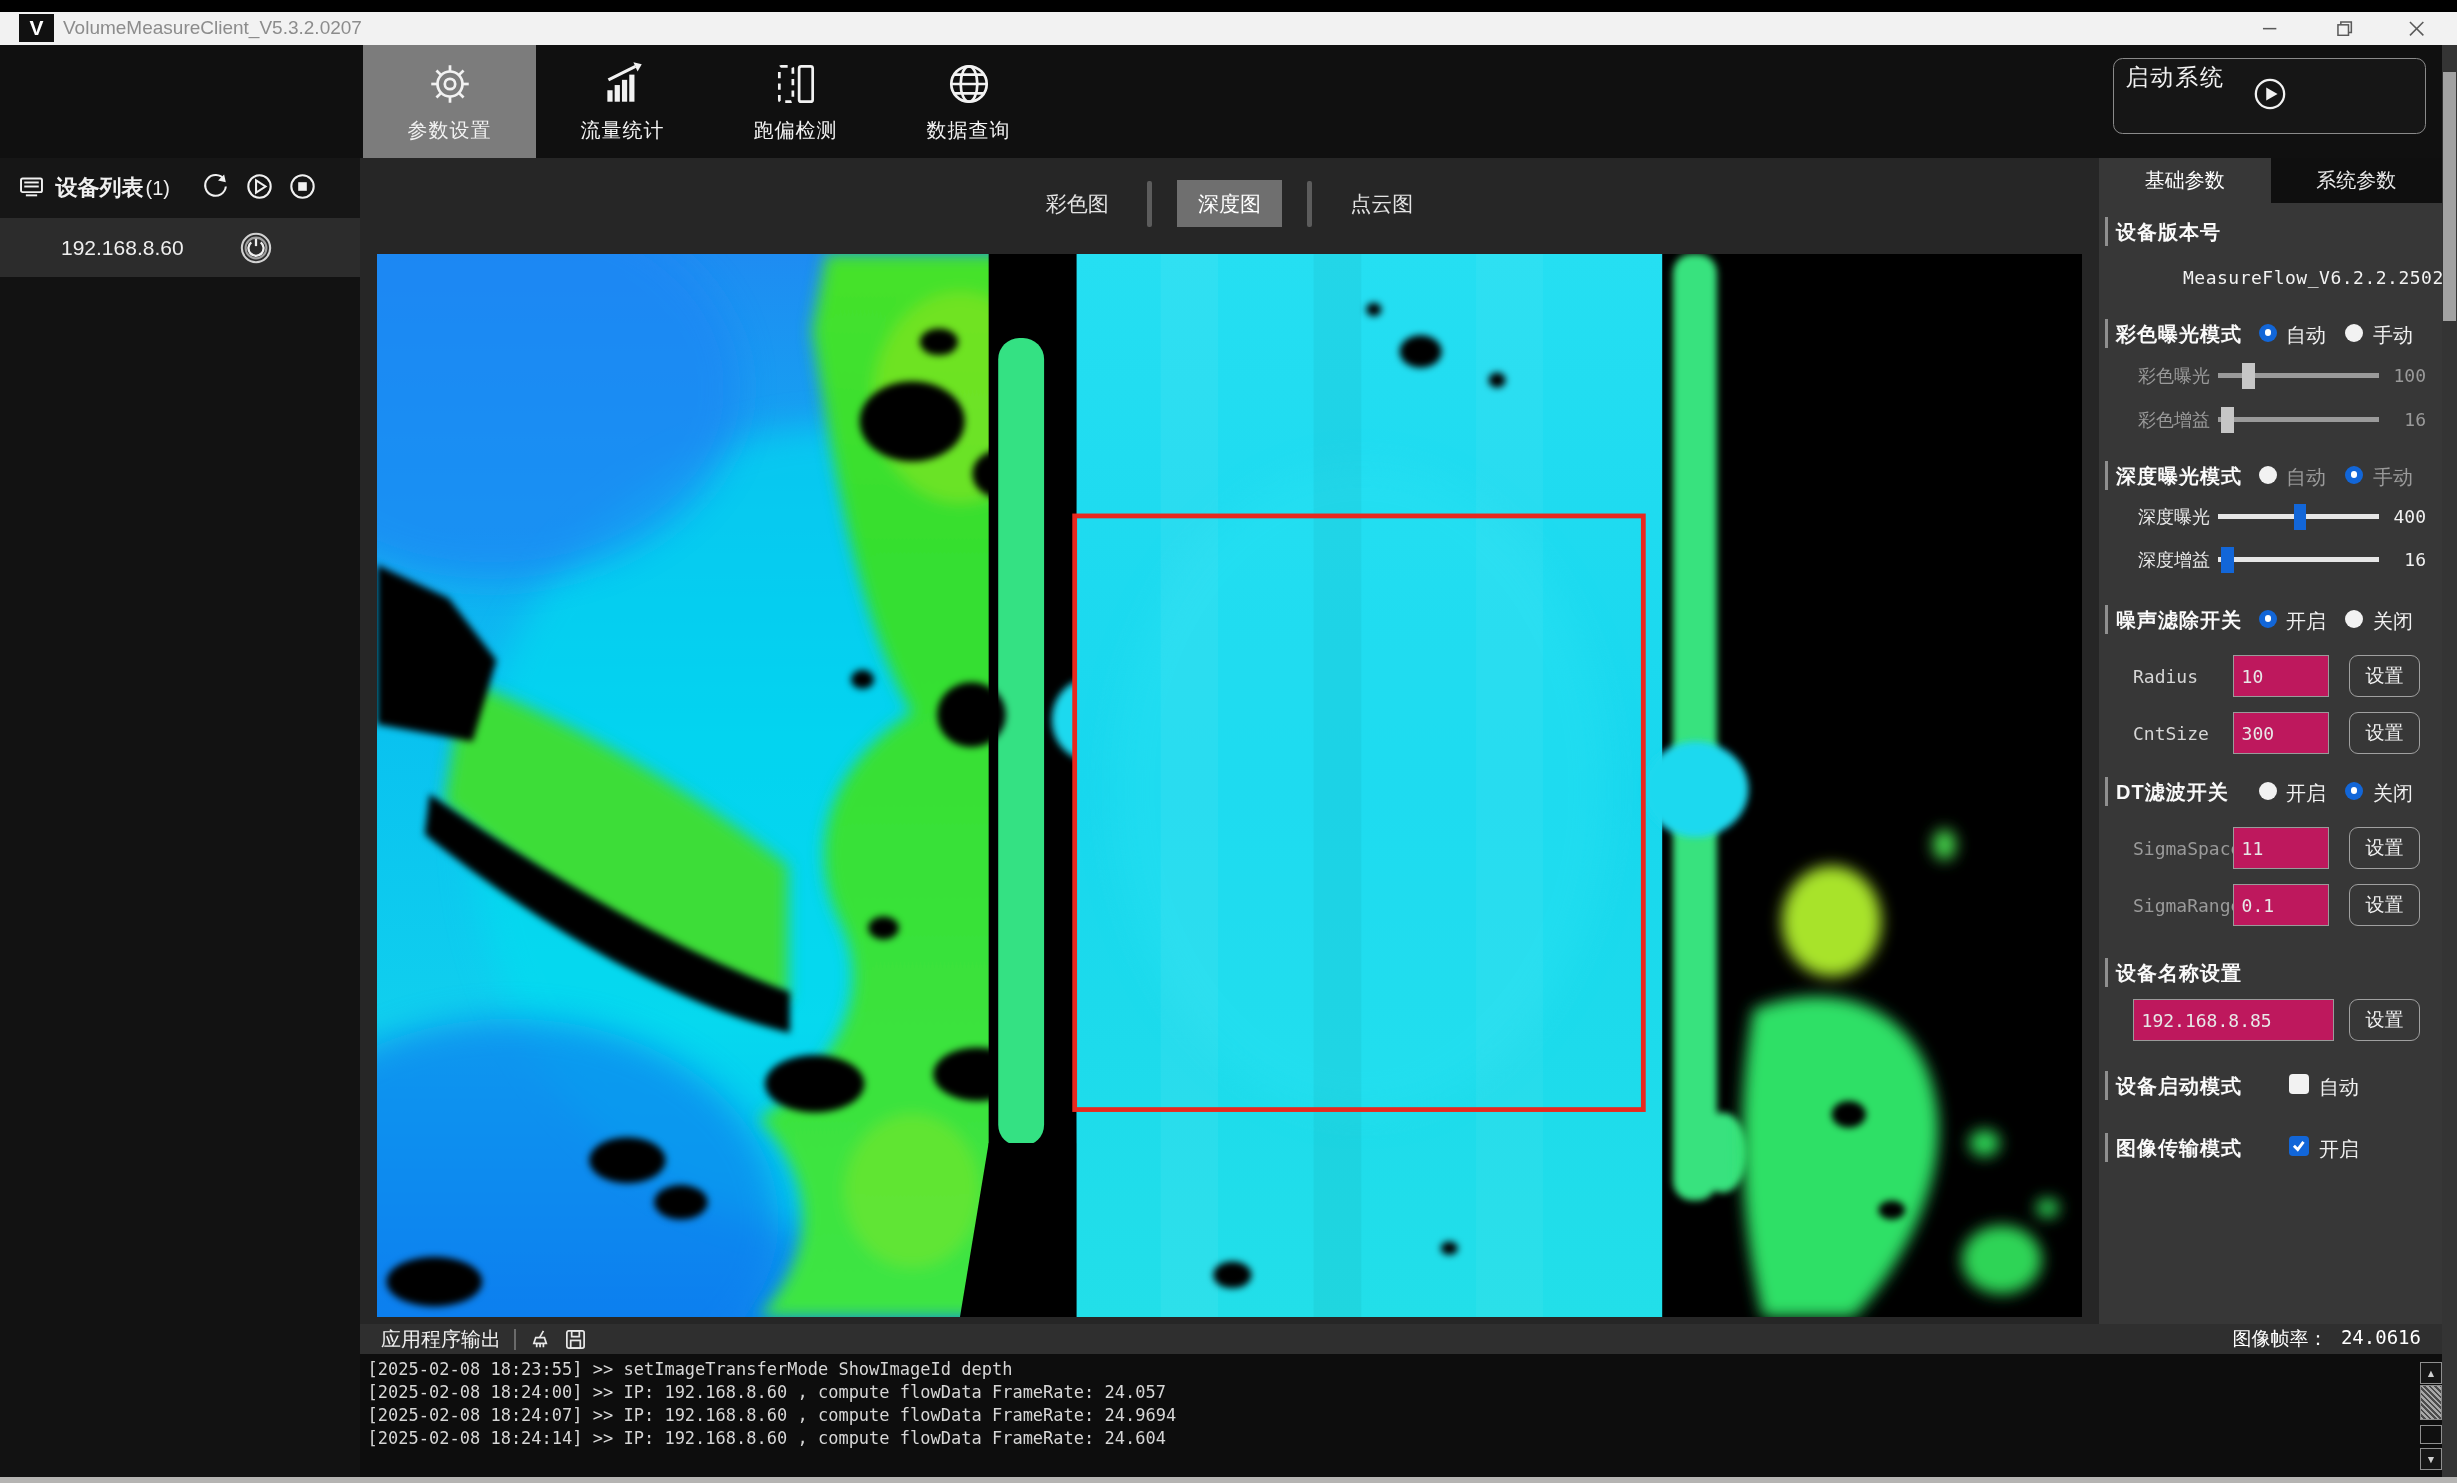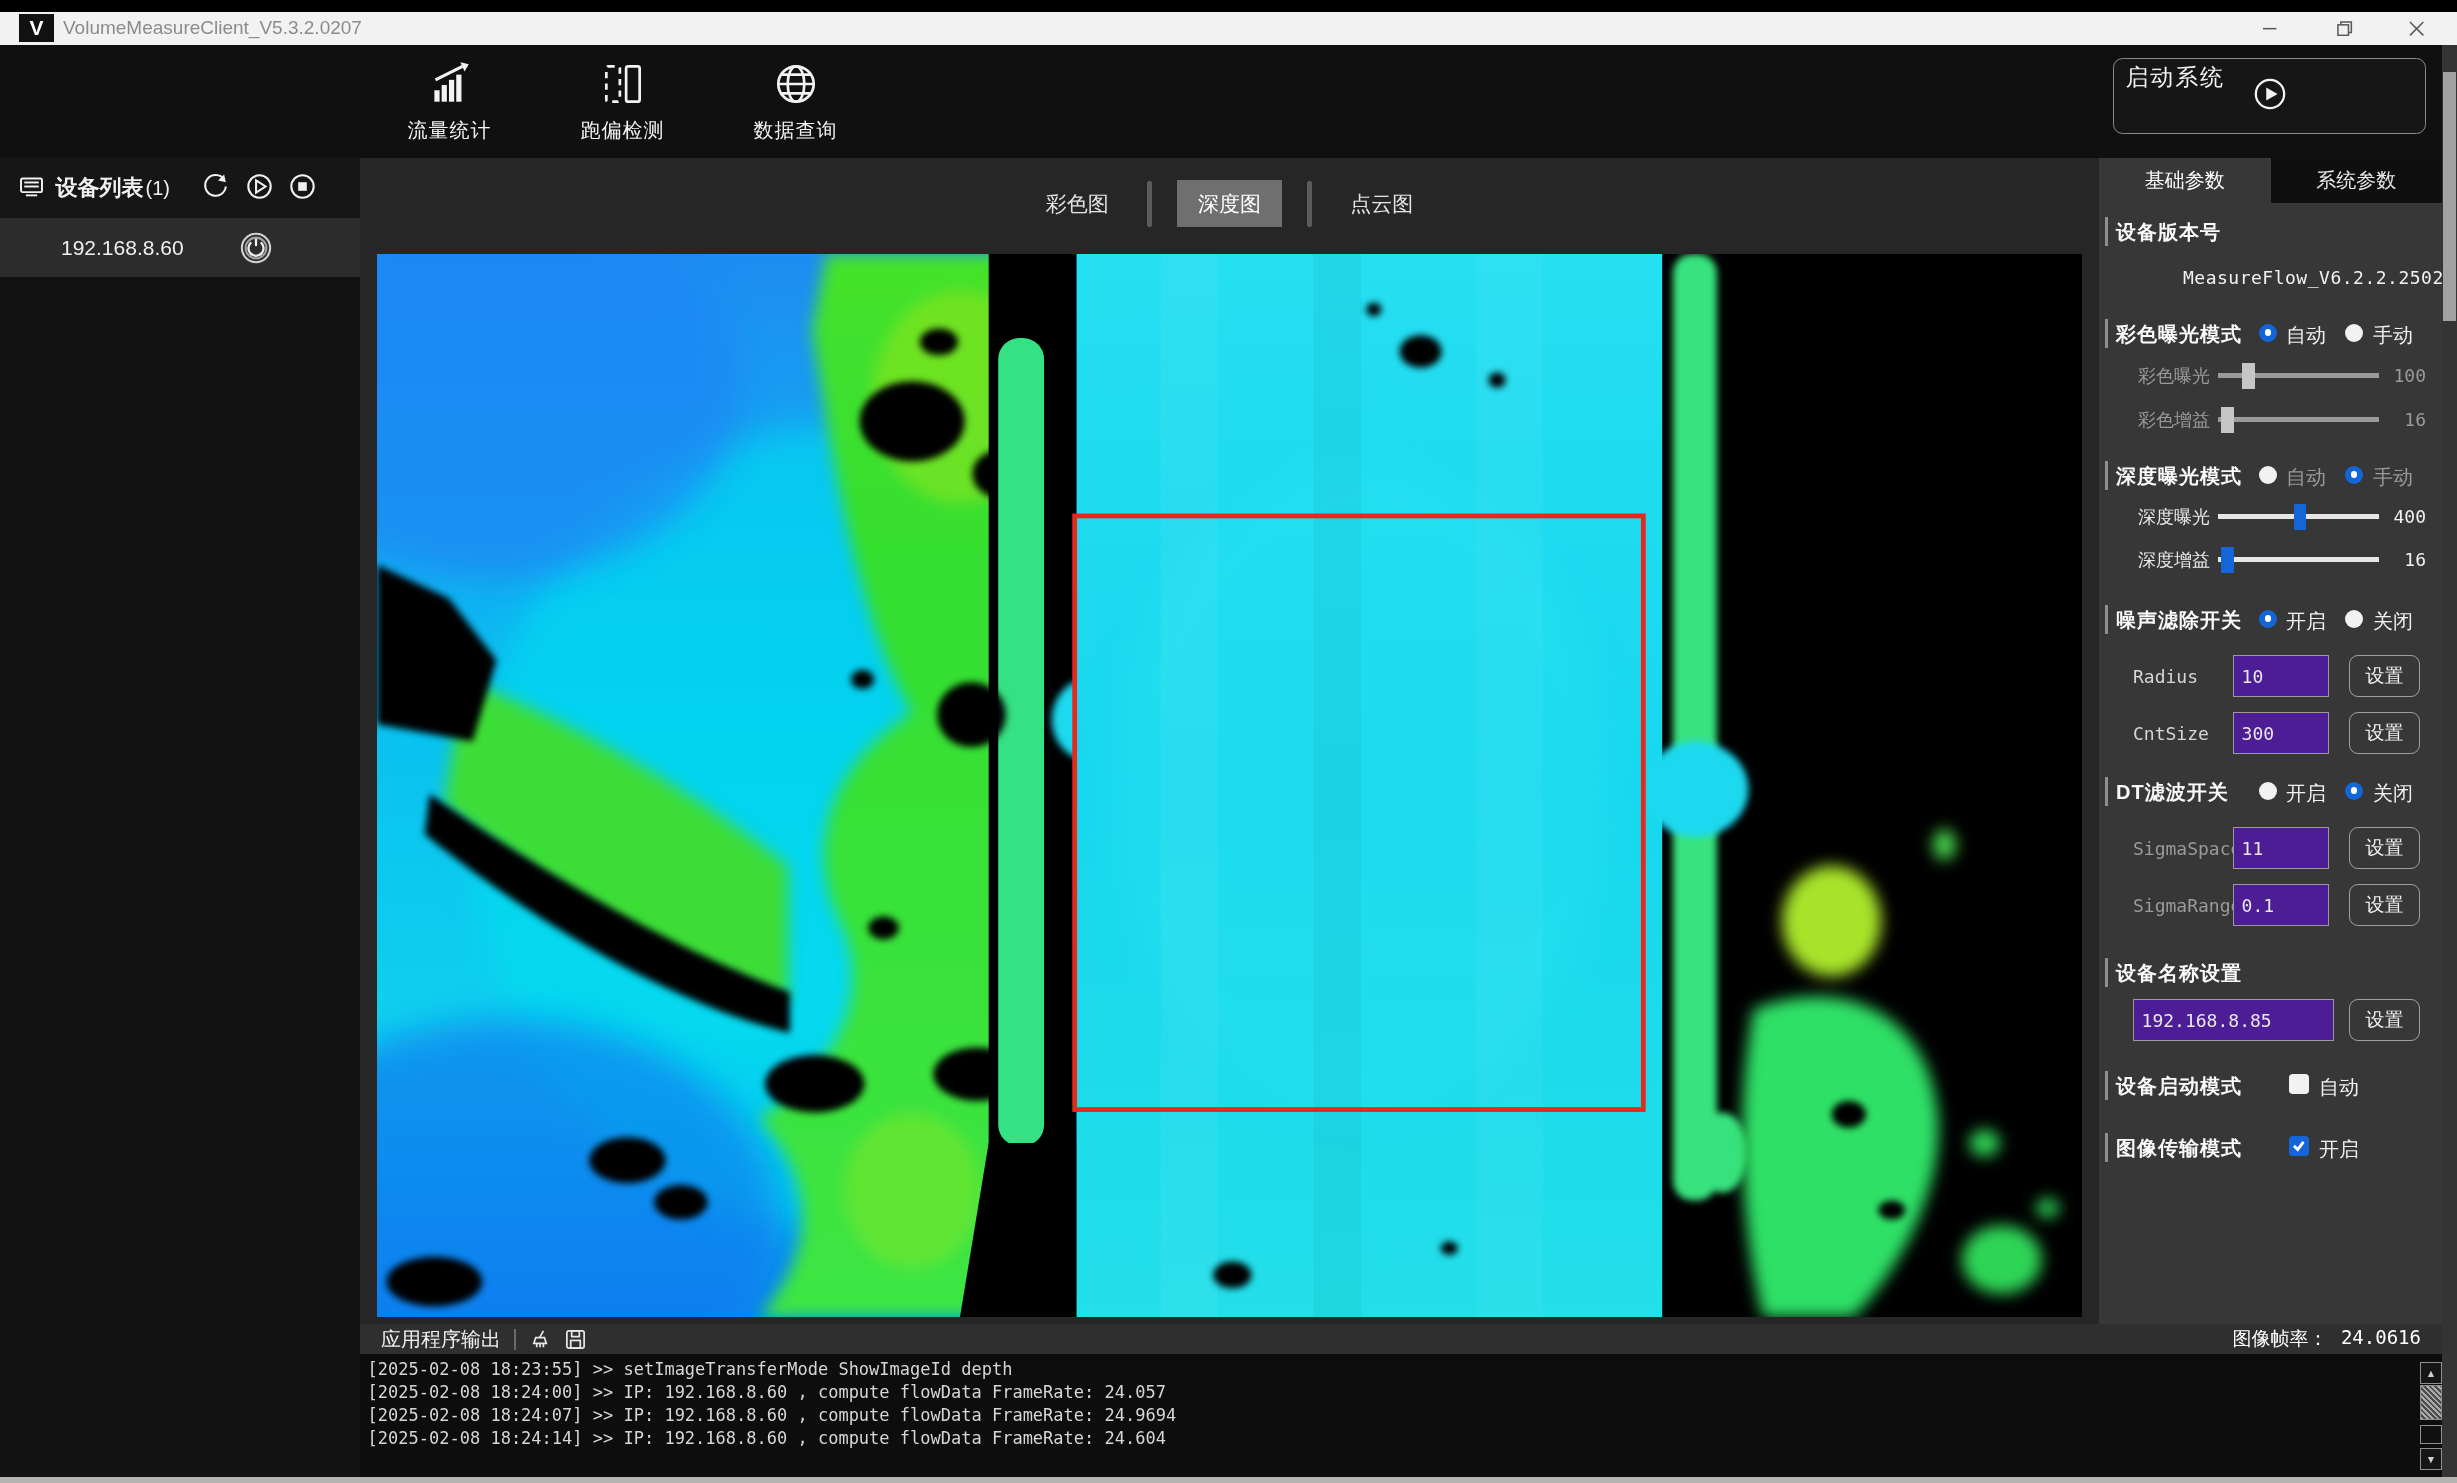--- a/index.html
+++ b/index.html
@@ -70,21 +70,21 @@
   .rlab{position:absolute;top:2.9px;font-size:20px;color:#f0f0f0;}
   .r1{left:160px;} .l1{left:187px;} .r2{left:246px;} .l2{left:274px;}
   .slabel{position:absolute;left:0;top:2.9px;width:111px;text-align:right;font-size:18px;color:#e8e8e8;}
   .strack{position:absolute;left:119px;top:12.4px;width:161px;height:4.8px;background:#e6e6e6;}
   .strack.dis{background:#9a9a9a;}
   .shandle{position:absolute;top:-10.5px;width:12.4px;height:26px;background:#1266d8;cursor:pointer;}
   .shandle.dis{background:#c6c6c6;}
   .sval{position:absolute;left:283px;top:3.8px;width:44px;text-align:right;font-size:18px;color:#f0f0f0;}
   .dim{color:#9a9a9a !important;}
   .ilabel{position:absolute;left:34px;top:10.5px;font-size:18px;color:#d6d6d6;font-family:"DejaVu Sans Mono",monospace;}
-  .ifield{position:absolute;left:134px;top:0;width:96px;height:42px;background:#4c1d95;border:1px solid #9a9a9a;
+  .ifield{position:absolute;left:134px;top:0;width:96px;height:42px;background:#be185d;border:1px solid #9a9a9a;
           color:#e8e8e8;font-size:18px;padding:0 7.6px;font-family:"DejaVu Sans Mono",monospace;}
   .ifield.wide{left:34px;width:201px;}
   .setbtn{position:absolute;left:250px;top:0;width:71px;height:42px;border:1.9px solid #a0a0a0;border-radius:9px;
           background:transparent;color:#f2f2f2;font-size:19px;cursor:pointer;
           font-family:"Liberation Sans","DejaVu Sans",sans-serif;}
   .chk{position:absolute;left:190px;top:2.9px;width:20px;height:20px;border-radius:3.8px;background:#f2f2f2;cursor:pointer;
        display:flex;align-items:center;justify-content:center;}
   .chk.sel{background:#1266d8;}
   .chk svg{stroke:#fff;stroke-width:3;fill:none;}
   .versionval{position:absolute;left:84px;top:0;width:249px;color:#f2f2f2;font-size:18px;
@@ -136,20 +136,37 @@
     <div class="winbtn wb-cls">
       <svg width="15.3" height="15.3" viewBox="0 0 16 16">
           <line x1="1" y1="1" x2="15" y2="15"></line>
           <line x1="15" y1="1" x2="1" y2="15"></line>
         </svg>
     </div>
   </div>
 
   <div class="toolbar">
     <div class="navwrap">
+      <div class="navitem active">
+        <span>
+          <svg width="50" height="50" viewBox="0 0 48 48">
+              <circle cx="24" cy="24" r="12"></circle>
+              <circle cx="24" cy="24" r="5"></circle>
+            <line x1="24" y1="6" x2="24" y2="12"></line>
+              <line x1="24" y1="36" x2="24" y2="42"></line>
+            <line x1="6" y1="24" x2="12" y2="24"></line>
+              <line x1="36" y1="24" x2="42" y2="24"></line>
+            <line x1="11" y1="11" x2="15.5" y2="15.5"></line>
+              <line x1="32.5" y1="32.5" x2="37" y2="37"></line>
+            <line x1="11" y1="37" x2="15.5" y2="32.5"></line>
+              <line x1="32.5" y1="15.5" x2="37" y2="11"></line>
+            </svg>
+        </span>
+        <span class="nlabel">参数设置</span>
+      </div>
       <div class="navitem">
         <span>
           <svg width="50" height="50" viewBox="0 0 48 48">
               <g fill="#f2f2f2" stroke="none">
             <rect x="9" y="30" width="5" height="11"></rect>
                 <rect x="16" y="25" width="5" height="16"></rect>
             <rect x="23" y="20" width="5" height="21"></rect>
                 <rect x="30" y="15" width="5" height="26"></rect>
             <polygon points="34,3 42,5 38,12"></polygon>
               </g>

